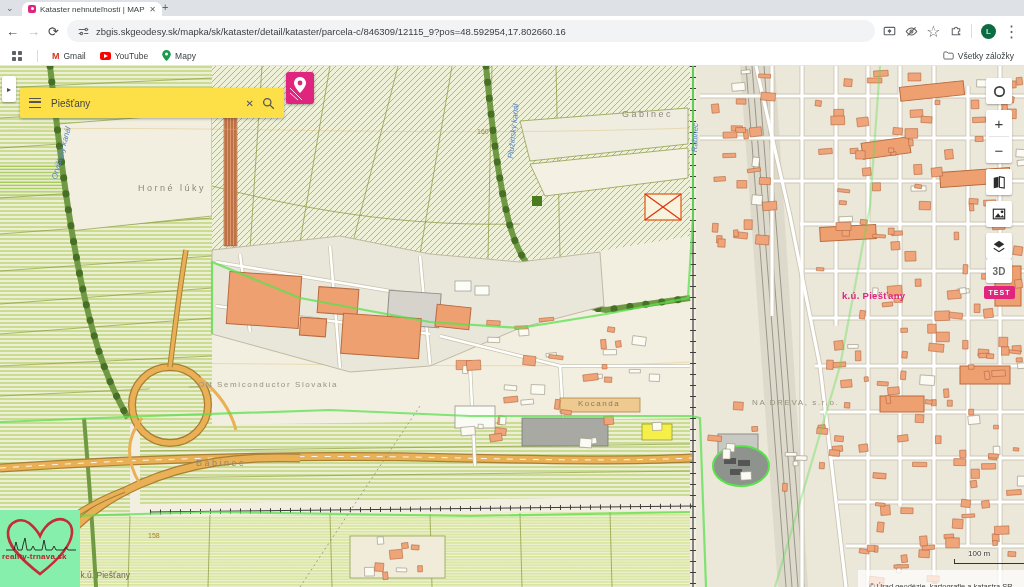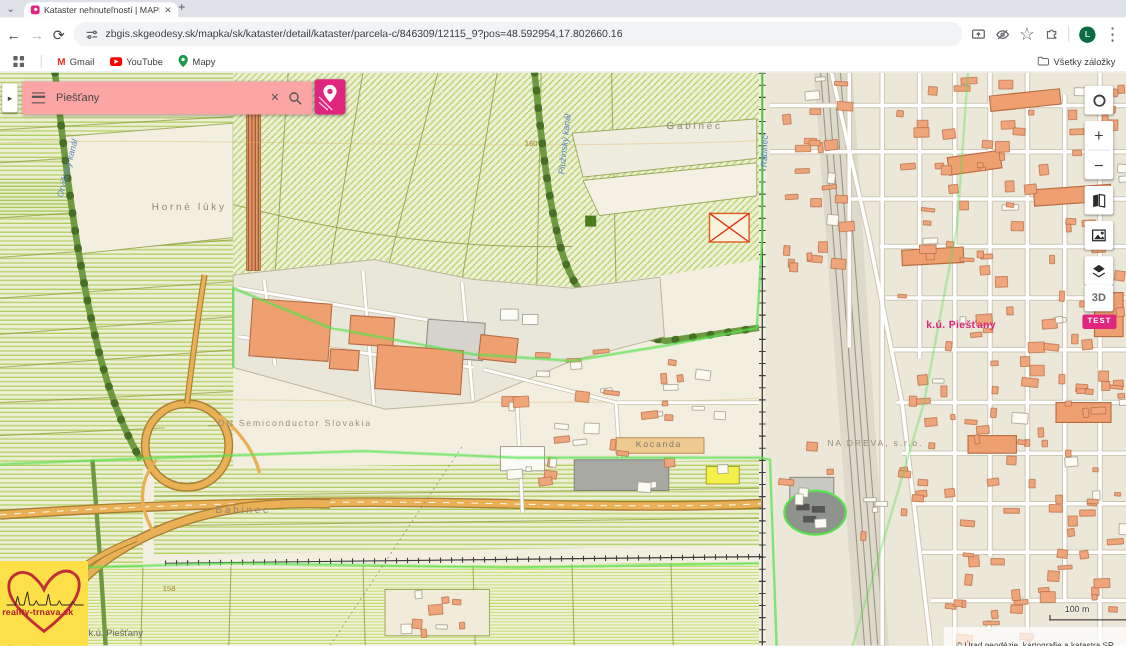--- a/index.html
+++ b/index.html
@@ -45,21 +45,21 @@
   .place-sm{font-size:8px;color:#837d6e;letter-spacing:1.5px;}
   .company{font-size:8px;color:#98927f;letter-spacing:1.6px;}
   .water{font-size:8px;color:#5b86c0;font-style:italic;}
   .ku{font-size:9.5px;color:#e0257f;font-weight:bold;letter-spacing:.3px;}
   .contour{font-size:7px;color:#a8842e;}
   .bottomcrumb{font-size:8.5px;color:#6b675c;}
   
   .panel-tab{position:absolute;left:2px;top:76px;width:14px;height:26px;background:#fff;border-radius:2px;
              box-shadow:0 1px 2px rgba(0,0,0,.35);z-index:6;display:flex;align-items:center;justify-content:center;
              font-size:8px;color:#444;}
-  .searchbar{position:absolute;left:20px;top:74px;width:264px;height:30px;background:#fca5a5;border-radius:2px;
+  .searchbar{position:absolute;left:20px;top:88px;width:264px;height:30px;background:#fde047;border-radius:2px;
              box-shadow:0 1px 3px rgba(0,0,0,.3);z-index:6;display:flex;align-items:center;gap:8px;
              padding:0 9px;box-sizing:border-box;}
   .hamburger{width:12px;height:8px;border-top:1.6px solid #555;border-bottom:1.6px solid #555;position:relative;}
   .hamburger::after{content:"";position:absolute;left:0;top:2.2px;width:12px;height:1.6px;background:#555;}
   .searchinput{flex:1;border:none;outline:none;font-size:10px;color:#444;font-family:"Liberation Sans",sans-serif;min-width:0;background:transparent;}
   .clearx{font-size:10px;color:#555;}
   .logo-btn{position:absolute;left:286px;top:72px;width:28px;height:32px;background:#e0257f;border-radius:3px;
             box-shadow:0 1px 3px rgba(0,0,0,.35);z-index:6;display:flex;align-items:center;justify-content:center;}
   .ctrl{position:absolute;left:986px;width:26px;background:#fff;border-radius:2px;z-index:6;
         box-shadow:0 1px 2px rgba(0,0,0,.3);display:flex;align-items:center;justify-content:center;color:#3c3c3c;}
@@ -70,21 +70,21 @@
   .zoomdiv{height:1px;background:#e4e4e4;margin:0 3px;}
   .threed{font-size:10px;color:#6b6b6b;font-weight:bold;}
   .testbadge{position:absolute;left:984px;top:286px;width:31px;height:13px;background:#e0257f;border-radius:2px;
              color:#fff;font-size:7px;font-weight:bold;letter-spacing:1px;display:flex;align-items:center;
              justify-content:center;z-index:6;}
   .scalebox{position:absolute;left:934px;top:549px;width:78px;z-index:4;padding-left:20px;}
   .scalelabel{font-size:8px;color:#333;text-shadow:0 0 2px #fff,0 0 2px #fff;margin-left:14px;}
   .scalebar{height:4px;border-left:1px solid #333;border-right:1px solid #333;border-bottom:1px solid #333;margin-top:1px;}
   .attribution{position:absolute;left:858px;top:570px;width:166px;height:32px;background:rgba(255,255,255,.72);
                z-index:6;font-size:7.5px;color:#3c3c3c;display:flex;align-items:center;justify-content:center;white-space:nowrap;}
-  .watermark{position:absolute;left:0;top:510px;width:80px;height:77px;background:#fde047;z-index:5;}
+  .watermark{position:absolute;left:0;top:510px;width:80px;height:77px;background:#86efac;z-index:5;}
   .wmtext{position:absolute;left:2px;top:42px;font-size:8px;font-weight:bold;color:#b51f2b;letter-spacing:.2px;}
   .icon-svg{display:block;}
 </style>
 </head>
 <body>
 
 <div class="titlebar">
   <span class="tabsearch">⌄</span>
   <div class="tab">
     <span class="tab-favicon"></span>
@@ -676,21 +676,21 @@
     <path d="M0,452 L210,446 L470,450 L690,446"></path>
     <path d="M775,521 L840,300 L870,140 L880,0" opacity="0.5"></path>
   </g>
 
   <path d="M300,521 L360,430 L420,340" stroke="#8a8a7a" stroke-width="0.8" stroke-dasharray="2 3" fill="none"></path>
 </svg>
 </div>
 
 <div id="map-labels">
     <span class="mlabel place" style="left: 138px; top: 183px;">Horné lúky</span>
-    <span class="mlabel place" style="left: 578px; top: 109px; padding-left: 28px;">Gabinec</span>
+    <span class="mlabel place" style="left: 594px; top: 109px; padding-left: 28px;">Gabinec</span>
     <span class="mlabel place" style="left: 196px; top: 458px;">Babinec</span>
     <span class="mlabel place-sm" style="left: 578px; top: 399px;">Kocanda</span>
     <span class="mlabel company" style="left: 198px; top: 336px; margin-top: 44px;">ON Semiconductor Slovakia</span>
     <span class="mlabel company" style="left: 752px; top: 398px;">NA DREVA, s.r.o.</span>
     <span class="mlabel ku" style="left: 842px; top: 290px;">k.ú. Piešťany</span>
     <span class="mlabel water" style="left: 50px; top: 178px; transform: rotate(-75deg); transform-origin: 0px 0px;">Orvištský kanál</span>
     <span class="mlabel water" style="left: 506px; top: 158px; transform: rotate(-84deg); transform-origin: 0px 0px;">Plužinský kanál</span>
     <span class="mlabel water" style="left: 690px; top: 152px; transform: rotate(-88deg); transform-origin: 0px 0px;">Rabinec</span>
     <span class="mlabel contour" style="left: 477px; top: 128px;">160</span>
     <span class="mlabel contour" style="left: 148px; top: 532px;">158</span>

